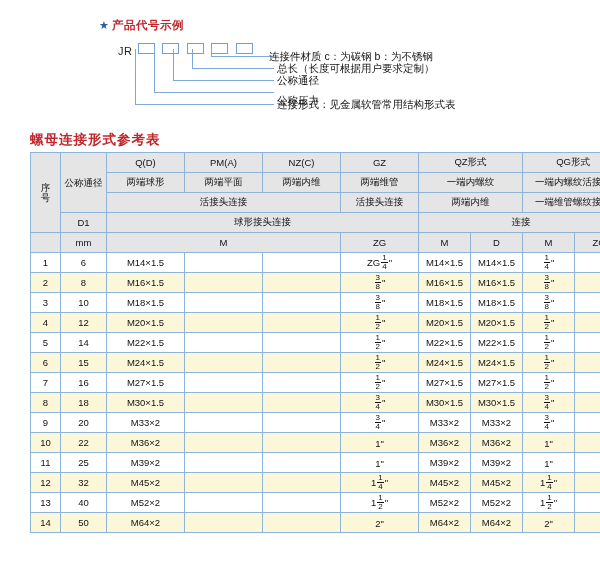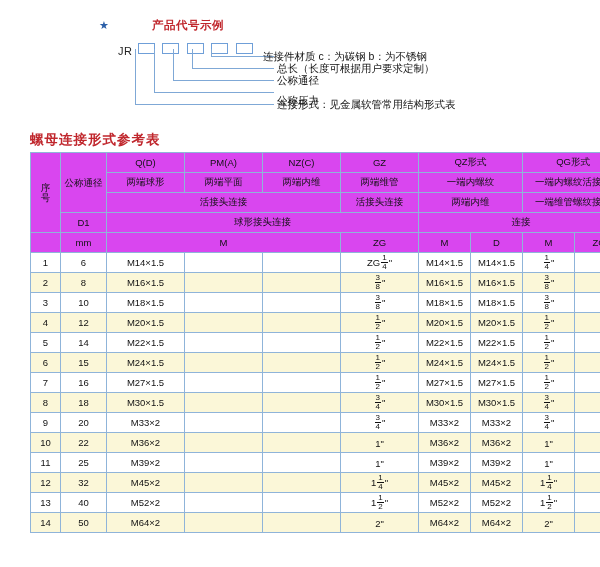--- a/index.html
+++ b/index.html
@@ -11,21 +11,20 @@
     overflow:hidden;
   }
   .page{position:relative;width:600px;height:567px;}
 
   
   .code-example{position:absolute;left:0;top:18px;width:600px;height:110px;}
   .ce-title{
     position:absolute;left:112px;top:0px;
     font-size:11.5px;font-weight:bold;color:#c0272d;
     letter-spacing:0.5px;
-    margin-left:40px;
   }
   .ce-star{
     position:absolute;left:99px;top:1px;
     font-size:11px;color:#2b5fa8;line-height:12px;
   }
   .ce-jr{
     position:absolute;left:118px;top:27px;
     font-size:11px;color:#222;letter-spacing:.5px;
   }
   .ce-boxes{position:absolute;left:138px;top:22px;}
@@ -58,21 +57,21 @@
   }
   td,th{
     border:1px solid #8fb4d9;
     text-align:center;
     vertical-align:middle;
     padding:0;
     height:19px;
     font-weight:normal;
     color:#111;
   }
-  thead td{background:#d946ef;font-size:9.5px;}
+  thead td{background:#e5e5e5;font-size:9.5px;}
   .row-y td{background:#fbf7d8;}
   .row-w td{background:#ffffff;}
   .c-seq{width:30px;}
   .c-dn{width:46px;}
   .c-q{width:78px;}
   .c-pm{width:78px;}
   .c-nz{width:78px;}
   .c-gz{width:78px;}
   .c-qz1{width:52px;}
   .c-qz2{width:52px;}
@@ -121,21 +120,21 @@
 
     <div class="vline" style="left:173px;top:31px;height:31px;"></div>
     <div class="hline" style="left:173px;top:62px;width:101px;"></div>
 
     <div class="vline" style="left:154px;top:31px;height:43px;"></div>
     <div class="hline" style="left:154px;top:74px;width:120px;"></div>
 
     <div class="vline" style="left:135px;top:31px;height:55px;"></div>
     <div class="hline" style="left:135px;top:86px;width:139px;"></div>
 
-    <div class="lbl" style="left:263px;top:32px;">连接件材质  c：为碳钢  b：为不锈钢</div>
+    <div class="lbl" style="left:269px;top:32px;">连接件材质  c：为碳钢  b：为不锈钢</div>
     <div class="lbl" style="left:277px;top:44px;">总长（长度可根据用户要求定制）</div>
     <div class="lbl" style="left:277px;top:56px;">公称通径</div>
     <div class="lbl" style="left:277px;top:76px;">公称压力</div>
     <div class="lbl" style="left:277px;top:80px;">连接形式：见金属软管常用结构形式表</div>
   </div>
 
   <div class="tbl-title">螺母连接形式参考表</div>
 
   <table>
     <colgroup>

